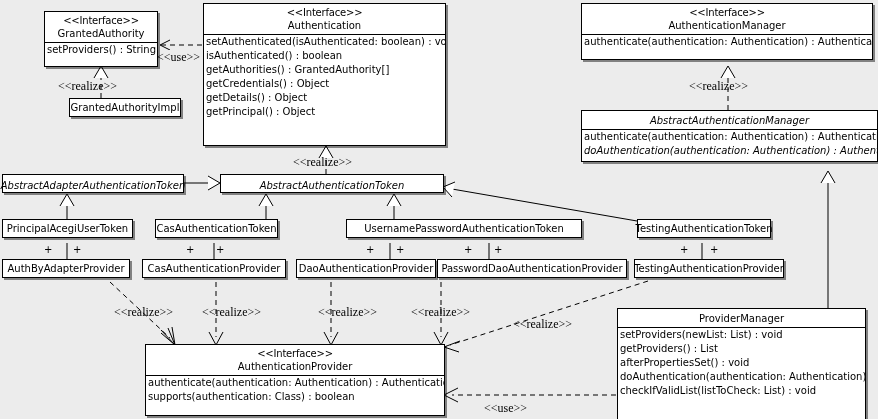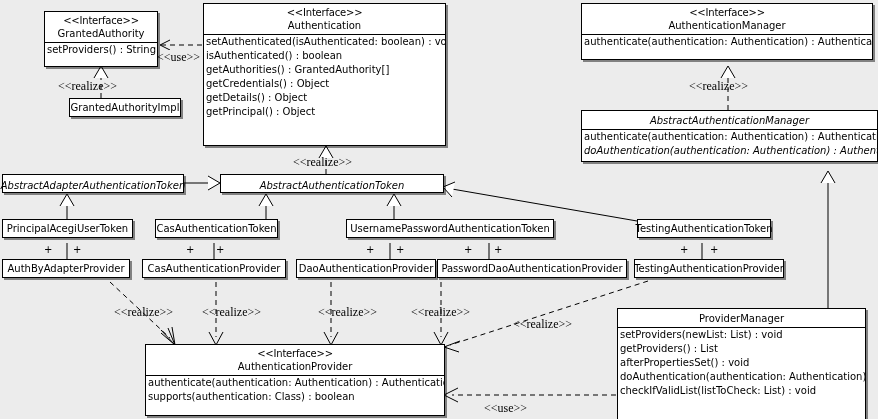--- a/index.html
+++ b/index.html
@@ -249,21 +249,21 @@
   </div>
 
   <div class="uml simple ital" style="left:220px;top:174px;width:224px;height:19px;">
     <span>AbstractAuthenticationToken</span>
   </div>
 
   <div class="uml simple" style="left:155px;top:219px;width:123px;height:19px;">
     <span>CasAuthenticationToken</span>
   </div>
 
-  <div class="uml simple" style="left:346px;top:219px;width:208px;height:19px;">
+  <div class="uml simple" style="left:346px;top:219px;width:236px;height:19px;">
     <span>UsernamePasswordAuthenticationToken</span>
   </div>
 
   <div class="uml simple" style="left:637px;top:219px;width:134px;height:19px;">
     <span>TestingAuthenticationToken</span>
   </div>
 
   <div class="plus" style="left:44px;top:245px;">+</div>
   <div class="plus" style="left:73px;top:245px;">+</div>
   <div class="plus" style="left:186px;top:245px;">+</div>

